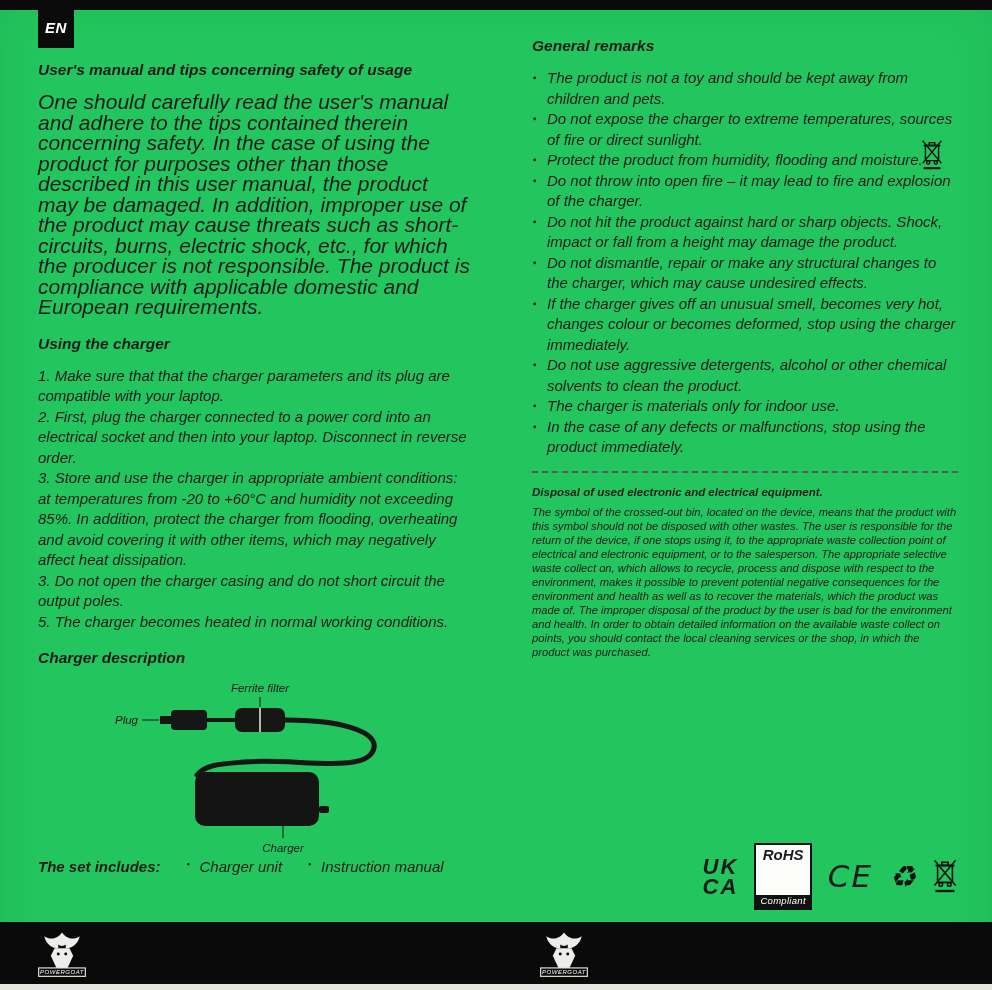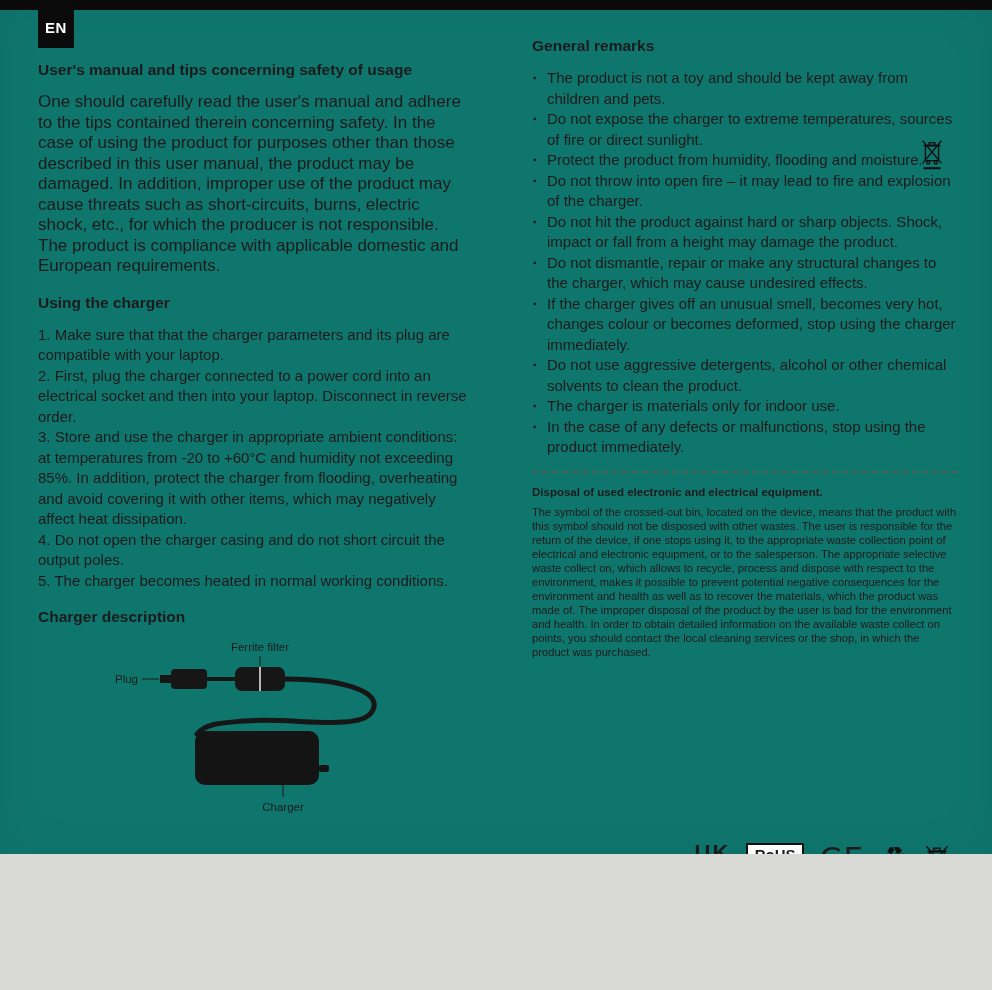--- a/index.html
+++ b/index.html
@@ -1,25 +1,26 @@
 <!DOCTYPE html>
 <html><head>
 <meta charset="utf-8">
 <style>
   * { box-sizing: border-box; margin: 0; padding: 0; }
   html,body { width: 992px; }
   body { background: #d9d9d6; font-family: "Liberation Sans", sans-serif; }
 
   .page {
     position: relative;
-    width: 992px; height: 854px;
-    background: #0f766e;
+    width: 992px; height: 990px;
+    background: #22c55e;
     color: #1b1b1b;
     overflow: hidden;
     box-shadow: inset 0 0 50px rgba(0,0,0,0.06);
+    font-style: italic;
   }
 
   .top-bar {
     position: absolute; top: 0; left: 0; right: 0; height: 10px;
     background: #0a0a0a;
   }
 
   .lang-badge {
     position: absolute; top: 6px; left: 38px;
     width: 36px; height: 42px;
@@ -30,21 +31,21 @@
 
   .col-left  { position: absolute; left: 38px;  top: 60px; width: 434px; }
   .col-right { position: absolute; left: 532px; top: 36px; width: 426px; }
 
   .h {
     font-weight: bold; font-size: 15.5px; line-height: 20px;
     margin: 0 0 12px 0;
   }
   .h.mt { margin-top: 16px; }
 
-  .body-text { font-size: 17px; line-height: 20.5px; }
+  .body-text { font-size: 21px; line-height: 20.5px; }
   .step { font-size: 15px; line-height: 20.5px; margin: 0; }
 
   ul.remarks { list-style: none; }
   ul.remarks li {
     position: relative; padding-left: 15px;
     font-size: 15px; line-height: 20.5px;
   }
   ul.remarks li::before {
     content: "▪";
     position: absolute; left: 1px; top: 0;
@@ -67,22 +68,22 @@
     position: absolute; left: 38px; top: 858px;
     font-size: 15px; display: flex; align-items: baseline; gap: 26px;
   }
   .set-includes b { font-weight: bold; }
   .inc-item { position: relative; padding-left: 13px; }
   .inc-item::before { content: "▪"; position: absolute; left: 0; top: 1px; font-size: 9px; }
 
   .weee-top { position: absolute; left: 920px; top: 138px; }
 
   .marks-row {
-    position: absolute; right: 42px; top: 843px;
-    display: flex; align-items: flex-start; gap: 16px;
+    position: absolute; right: 34px; top: 843px;
+    display: flex; align-items: center; gap: 16px;
   }
   .ukca {
     font-weight: bold; font-size: 22px; line-height: 20px;
     letter-spacing: 2px; text-align: left;
   }
   .rohs { border: 2px solid #111; text-align: center; background: #fcfcfa; }
   .rohs-top { font-weight: bold; font-size: 15px; padding: 1px 6px 0 6px; line-height: 17px; }
   .rohs-sub { background: #111; color: #fff; font-size: 9.5px; line-height: 12px; padding: 0 4px 1px; letter-spacing: .3px; margin-top: 32px; }
   .ce { font-family: "DejaVu Sans", sans-serif; font-size: 31px; line-height: 31px; letter-spacing: 2px; }
   .recycle { font-size: 30px; line-height: 30px; color: #111; }
@@ -111,21 +112,21 @@
   </div>
 
   <div class="col-left">
     <div class="h">User's manual and tips concerning safety of usage</div>
     <p class="body-text">One should carefully read the user's manual and adhere to the tips contained therein concerning safety. In the case of using the product for purposes other than those described in this user manual, the product may be damaged. In addition, improper use of the product may cause threats such as short-circuits, burns, electric shock, etc., for which the producer is not responsible. The product is compliance with applicable domestic and European requirements.</p>
 
     <div class="h mt">Using the charger</div>
     <p class="step">1. Make sure that that the charger parameters and its plug are compatible with your laptop.</p>
     <p class="step">2. First, plug the charger connected to a power cord into an electrical socket and then into your laptop. Disconnect in reverse order.</p>
     <p class="step">3. Store and use the charger in appropriate ambient conditions: at temperatures from -20 to +60°C and humidity not exceeding 85%. In addition, protect the charger from flooding, overheating and avoid covering it with other items, which may negatively affect heat dissipation.</p>
-    <p class="step">4. Do not open the charger casing and do not short circuit the output poles.</p>
+    <p class="step">3. Do not open the charger casing and do not short circuit the output poles.</p>
     <p class="step">5. The charger becomes heated in normal working conditions.</p>
 
     <div class="h mt">Charger description</div>
 
     <div class="diagram-wrap">
       <svg width="432" height="192" viewBox="0 0 432 192">
 
         <text x="222" y="12" text-anchor="middle" font-size="11.5" fill="#1b1b1b">Ferrite filter</text>
         <line x1="222" y1="17" x2="222" y2="27" stroke="#1b1b1b" stroke-width="1"></line>
 

